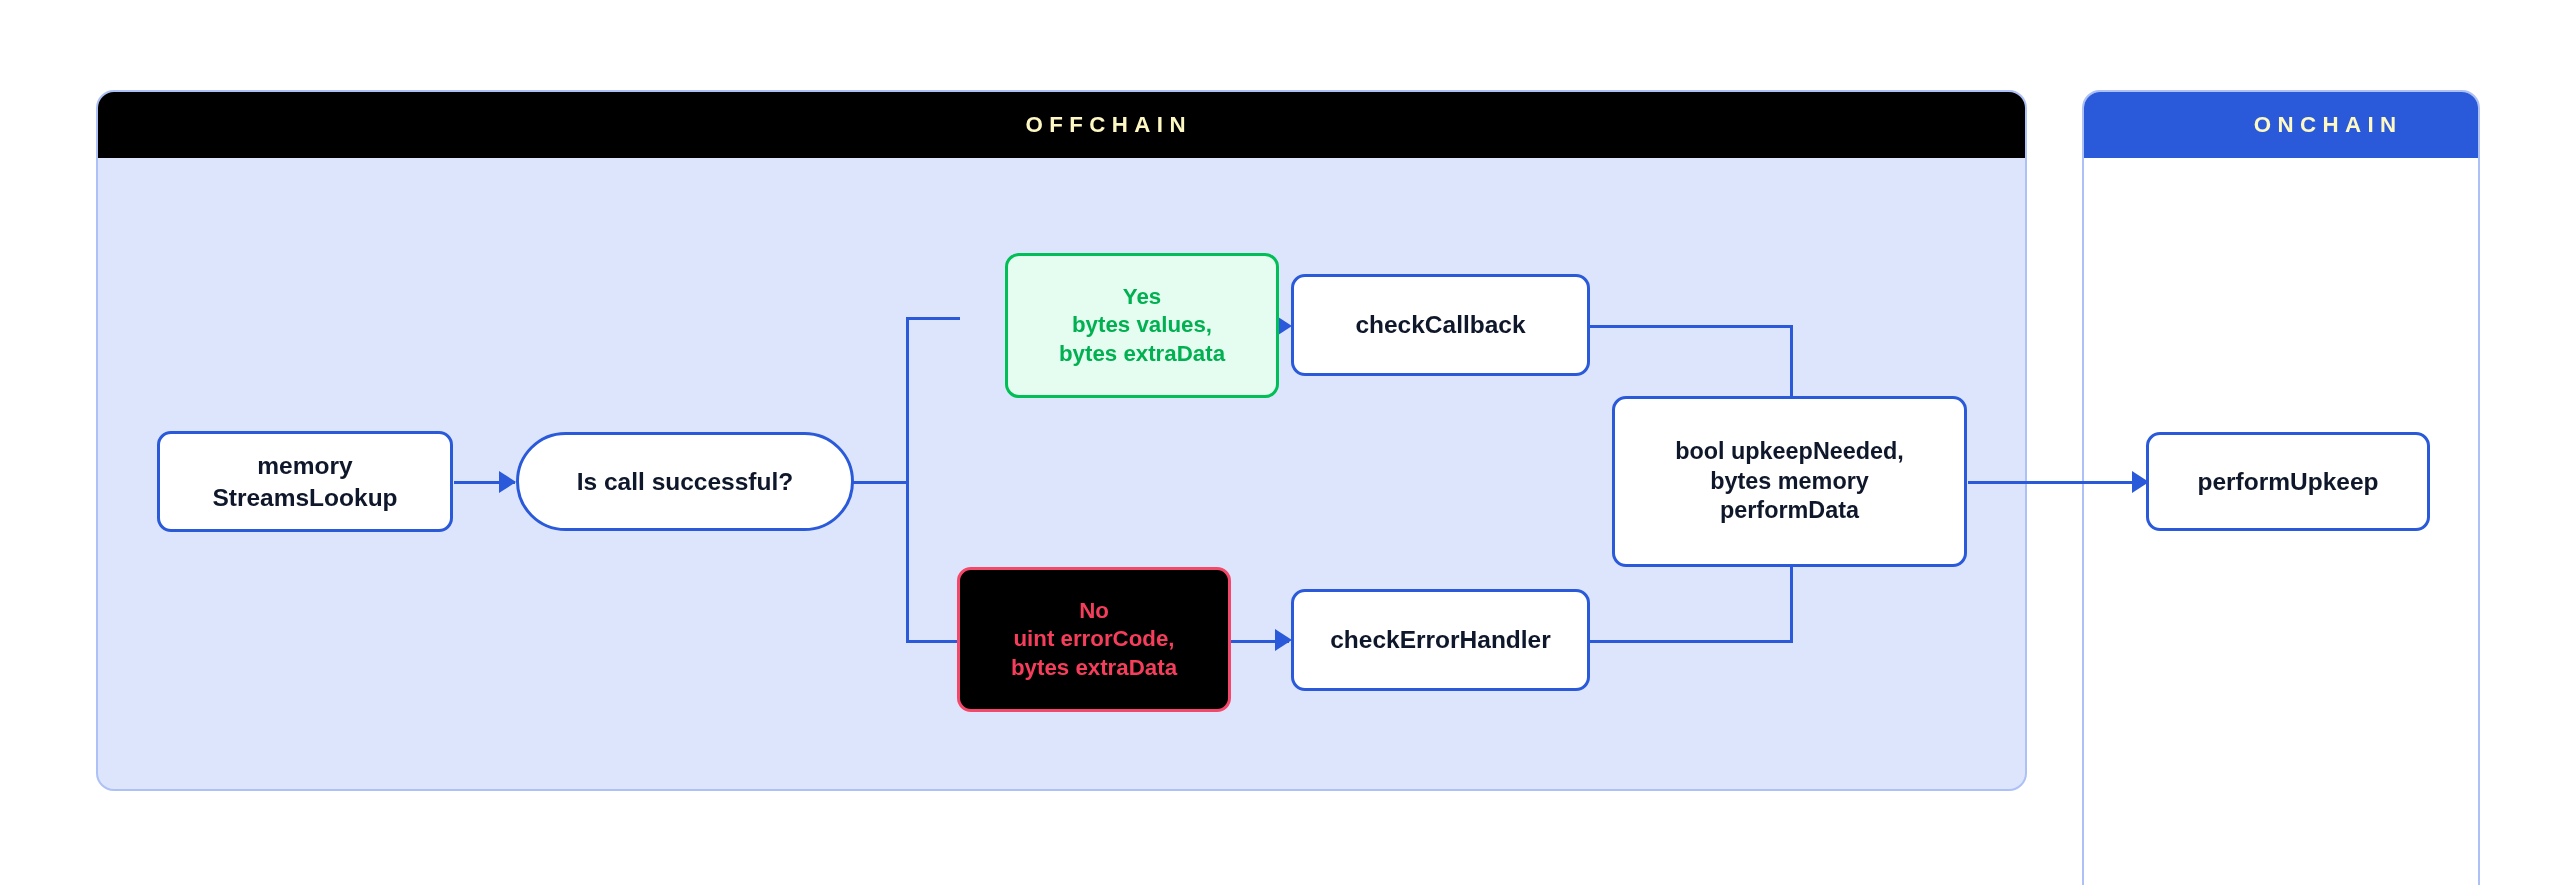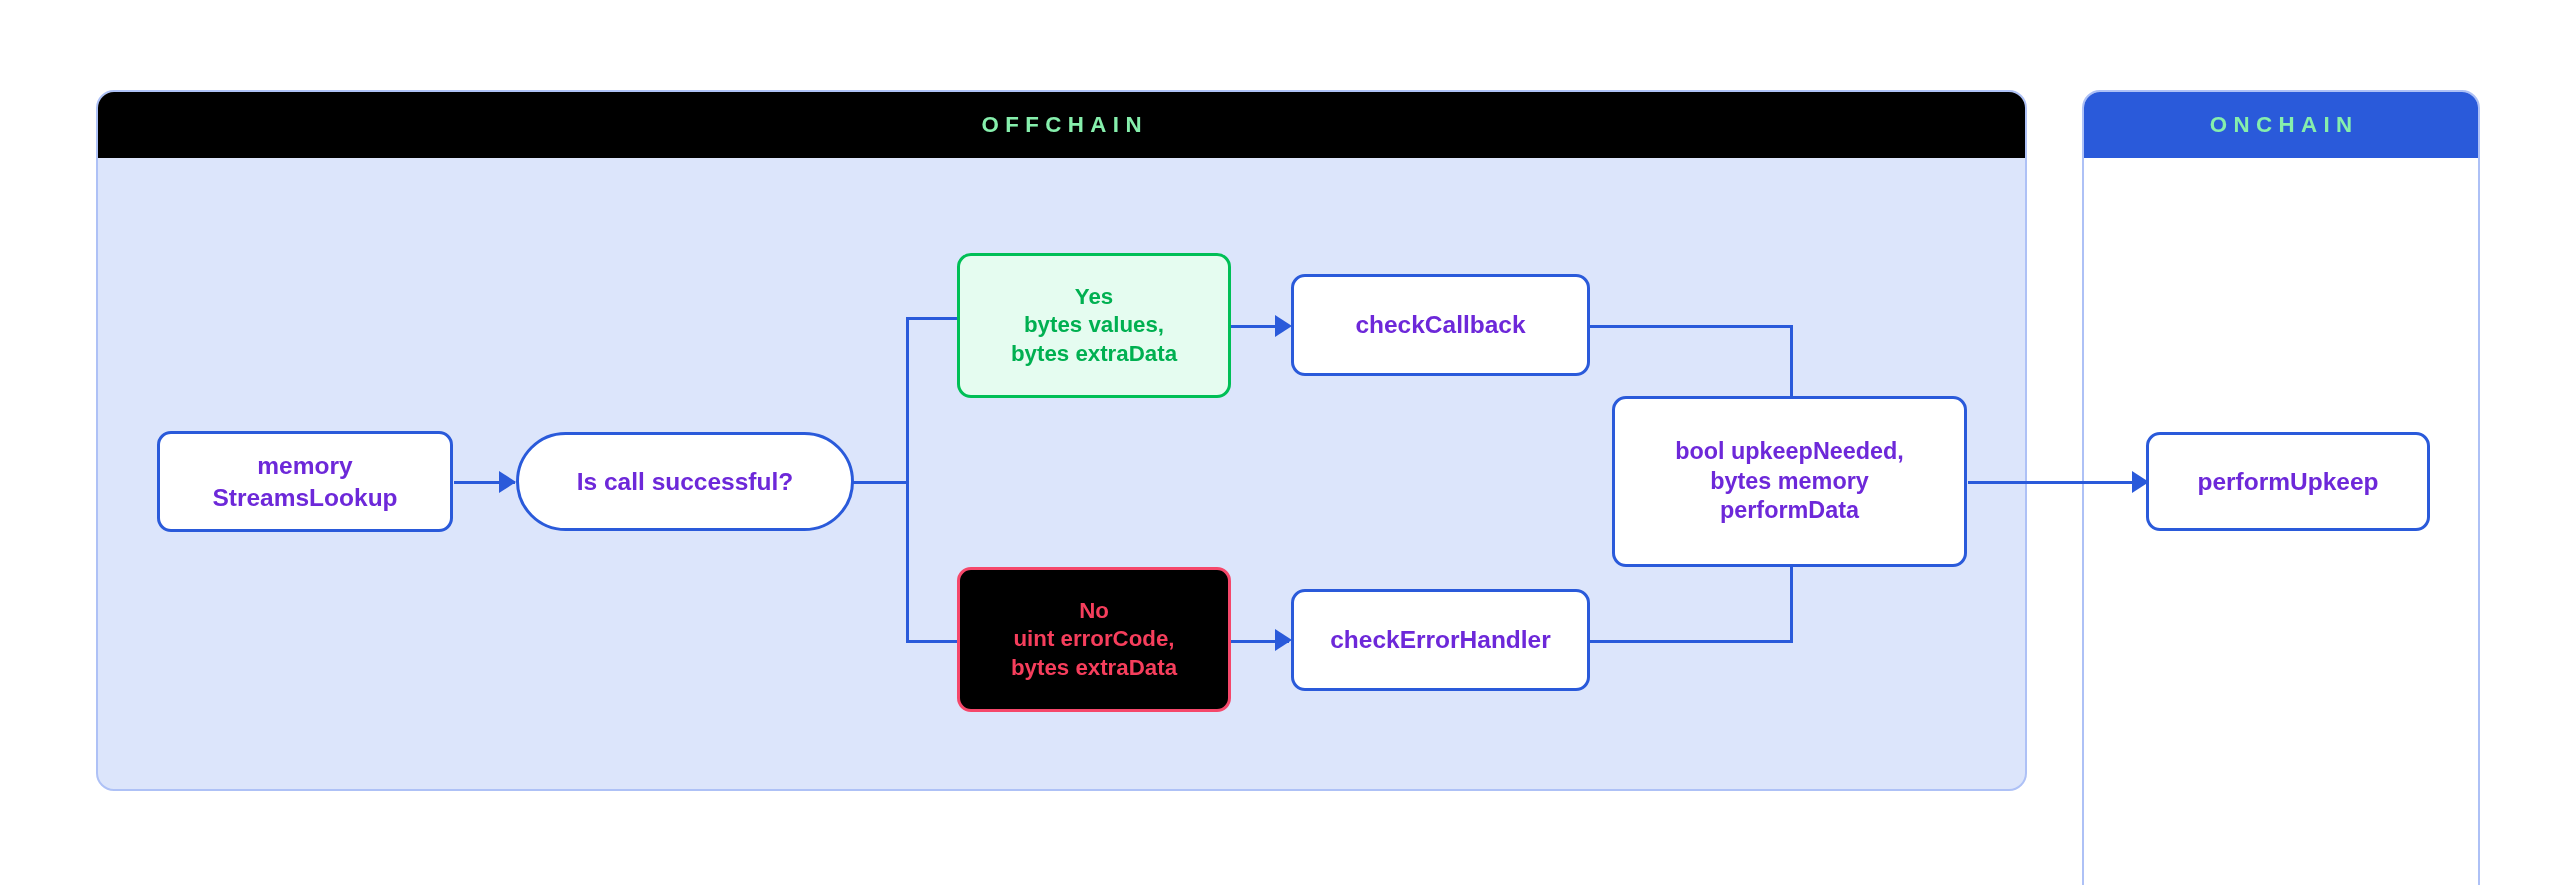--- a/index.html
+++ b/index.html
@@ -43,52 +43,54 @@
   }
   .panel-header {
     position: absolute;
     left: 0;
     top: 0;
     width: 100%;
     height: 66px;
     display: flex;
     align-items: center;
     justify-content: center;
-    color: #86efac;
+    color: #fef9c3;
     font-size: 22.3px;
     font-weight: 700;
     letter-spacing: 6.4px;
     text-indent: 6.4px;
+    padding-left: 44px;
   }
   .hdr-offchain { background: #000000; }
   .hdr-onchain  { background: #2a5ada; }
 
   
   .node {
     position: absolute;
     box-sizing: border-box;
     background: #ffffff;
     border: 3.2px solid #2a5ada;
     border-radius: 14px;
     display: flex;
     align-items: center;
     justify-content: center;
     text-align: center;
-    color: #6d28d9;
+    color: #0f172a;
     font-size: 24.5px;
     font-weight: 700;
     line-height: 1.28;
     z-index: 5;
     white-space: pre-line;
   }
   .node.pill { border-radius: 106px; text-align: center; }
   .node.green {
     background: #e5fcf0;
     border-color: #00bf56;
     color: #00b051;
+    margin-left: 48px;
   }
   .node.red {
     background: #000000;
     border-color: #f5476a;
     color: #f63e5c;
   }
 
   
   .ln {
     position: absolute;

